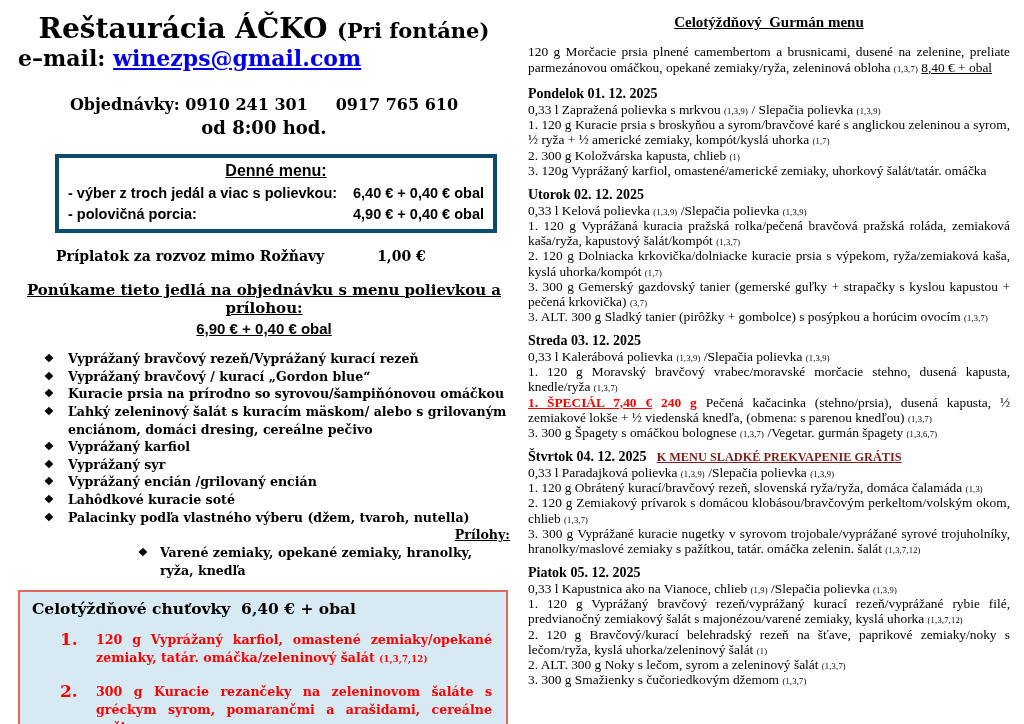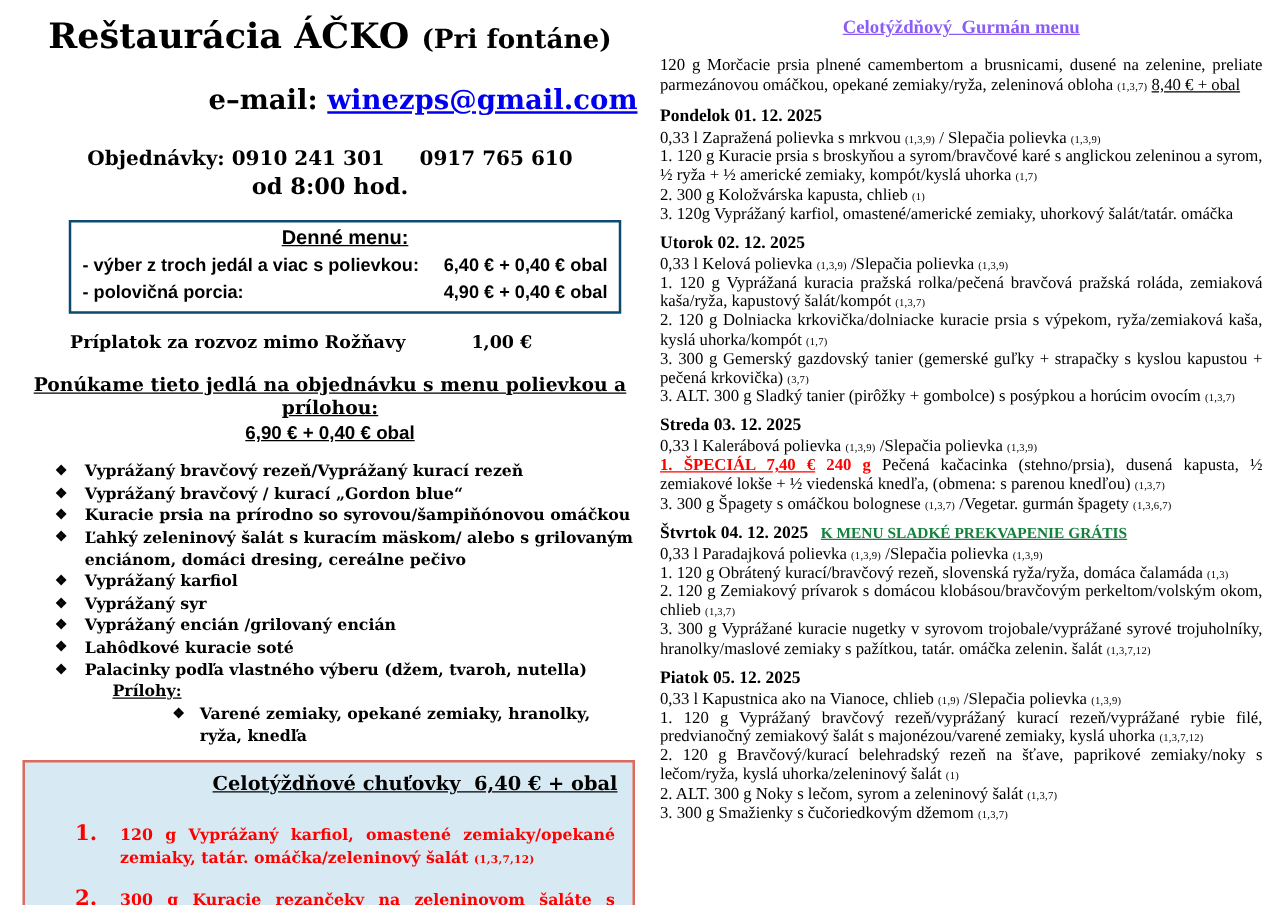--- a/index.html
+++ b/index.html
@@ -11,35 +11,35 @@
 
   
   .col-left { width:514px; box-sizing:border-box; padding:8px 4px 0 18px; }
 
   .title {
     text-align:center; font-family:"DejaVu Serif", serif; font-weight:bold;
     font-size:28px; margin-top:4px; white-space:nowrap;
   }
   .title-sub { font-size:21px; }
   .email {
-    text-align:right; font-family:"DejaVu Serif", serif; font-weight:bold;
-    font-size:22px; margin-top:22px;
+    text-align:left; font-family:"DejaVu Serif", serif; font-weight:bold;
+    font-size:22px; margin-top:0;
   }
   .email-link { color:#0000ee; text-decoration:underline; cursor:pointer; }
   .orders {
     text-align:center; font-family:"DejaVu Serif", serif; font-weight:bold;
     font-size:16px; margin-top:24px; white-space:pre-wrap;
   }
   .orders-sub {
     text-align:center; font-family:"DejaVu Serif", serif; font-weight:bold;
     font-size:18px; margin-top:3px;
   }
 
   .daily-box {
-    border:2px solid #0c4a6e; margin:16px 0 0 37px; width:442px; box-sizing:border-box;
+    border:4px solid #0c4a6e; margin:16px 0 0 37px; width:442px; box-sizing:border-box;
     padding:4px 9px 7px; font-family:"Liberation Sans", sans-serif; font-weight:bold;
   }
   .daily-title { text-align:center; font-size:16px; text-decoration:underline; }
   .daily-row { display:flex; justify-content:space-between; font-size:14.5px; margin-top:5px; }
 
   .delivery {
     margin:15px 0 0 38px; font-family:"DejaVu Serif", serif; font-weight:bold; font-size:14px;
   }
   .delivery-price { margin-left:48px; }
 
@@ -53,56 +53,56 @@
   }
 
   .order-list {
     list-style:none; margin:13px 0 0; padding:0 2px 0 26px;
     font-family:"DejaVu Serif", serif; font-weight:bold; font-size:12.6px;
   }
   .order-list li { display:flex; gap:14px; line-height:1.4; align-items:flex-start; }
   .bullet-icon { flex:0 0 auto; font-size:11px; line-height:1.6; }
   .sides-label {
     margin-left:72px; font-family:"DejaVu Serif", serif; font-weight:bold;
-    font-size:12.6px; text-decoration:underline; line-height:1.4;
+    font-size:12.6px; text-decoration:underline; line-height:1.4;text-align:right;
   }
   .sides-item {
     margin-left:120px; font-family:"DejaVu Serif", serif; font-weight:bold;
     font-size:12.6px; display:flex; gap:12px; line-height:1.4;
   }
 
   .snack-box {
     margin-top:11px; width:490px; box-sizing:border-box;
     border:2px solid #dd6a5d; background:#d7e9f2; padding:7px 12px 4px;
   }
   .snack-title {
-    text-align:right; font-family:"DejaVu Serif", serif; font-weight:bold;
-    font-size:15.5px; text-decoration:underline; color:#000; margin-bottom:23px;
+    text-align:left; font-family:"DejaVu Serif", serif; font-weight:bold;
+    font-size:15.5px; color:#000; margin-bottom:13px;
     white-space:pre-wrap;
   }
   .snack-list { margin:0; padding:0 2px 0 28px; list-style:none; }
   .snack-item { display:flex; gap:10px; margin-bottom:15px; color:#f00; }
   .snack-num { font-family:"DejaVu Serif", serif; font-weight:bold; font-size:17px; flex:0 0 26px; line-height:1; }
   .snack-text {
     font-family:"DejaVu Serif", serif; font-weight:bold; font-size:12.6px;
     text-align:justify; line-height:1.45;
   }
 
   
   .col-right { width:510px; box-sizing:border-box; padding:14px 14px 0 14px; }
   .gurman-title {
-    color:#8b5cf6; font-weight:bold; font-size:15px; text-decoration:underline;
+    color:#000000; font-weight:bold; font-size:15px; text-decoration:underline;
     text-align:center; margin-bottom:13px; white-space:pre-wrap;
   }
   .gurman-text { font-size:13.4px; text-align:justify; line-height:1.16; margin:0 0 11px; }
   .price-underline { text-decoration:underline; }
   .day { margin-bottom:9px; }
   .day-title { font-weight:bold; font-size:14px; line-height:1.15; }
   .day-extra {
-    color:#15803d; font-weight:bold; font-size:12.3px; text-decoration:underline; margin-left:10px;
+    color:#7f1d1d; font-weight:bold; font-size:12.3px; text-decoration:underline; margin-left:10px;
   }
   .day-line { margin:0; font-size:13.4px; line-height:1.13; text-align:justify; }
   .allergen { font-size:8.5px; letter-spacing:0.2px; }
   .special-label { color:#f00; font-weight:bold; text-decoration:underline; }
   .special-qty { color:#f00; font-weight:bold;margin-top:22px; }
 </style>
 </head>
 <body>
 
 <div class="page">
@@ -217,20 +217,21 @@
           <div class="day-title"><span>Utorok  02. 12. 2025</span></div>
           <p class="day-line"><span><span>0,33 l Kelová polievka </span><span class="allergen">(1,3,9)</span><span> /Slepačia polievka </span><span class="allergen">(1,3,9)</span></span></p>
           <p class="day-line"><span><span>1. 120 g Vyprážaná kuracia pražská rolka/pečená bravčová pražská roláda, zemiaková kaša/ryža, kapustový šalát/kompót </span><span class="allergen">(1,3,7)</span></span></p>
           <p class="day-line"><span><span>2. 120 g Dolniacka krkovička/dolniacke kuracie prsia s výpekom, ryža/zemiaková kaša, kyslá uhorka/kompót </span><span class="allergen">(1,7)</span></span></p>
           <p class="day-line"><span><span>3. 300 g Gemerský gazdovský tanier (gemerské guľky + strapačky s kyslou kapustou + pečená krkovička) </span><span class="allergen">(3,7)</span></span></p>
           <p class="day-line"><span><span>3. ALT. 300 g Sladký tanier (pirôžky + gombolce) s posýpkou a horúcim ovocím </span><span class="allergen">(1,3,7)</span></span></p>
         </div>
         <div class="day">
           <div class="day-title"><span>Streda 03. 12. 2025</span></div>
           <p class="day-line"><span><span>0,33 l  Kalerábová polievka </span><span class="allergen">(1,3,9)</span><span> /Slepačia polievka </span><span class="allergen">(1,3,9)</span></span></p>
+          <p class="day-line"><span><span>1. 120 g Moravský bravčový vrabec/moravské morčacie stehno, dusená kapusta, knedle/ryža </span><span class="allergen">(1,3,7)</span></span></p>
           <p class="day-line"><span class="special-label"><span>1. ŠPECIÁL 7,40 €</span></span><span><span>   </span></span><span class="special-qty"><span>240 g</span></span><span><span> Pečená kačacinka (stehno/prsia), dusená kapusta, ½ zemiakové lokše + ½ viedenská knedľa, (obmena: s parenou knedľou) </span><span class="allergen">(1,3,7)</span></span></p>
           <p class="day-line"><span><span>3. 300 g Špagety s omáčkou bolognese </span><span class="allergen">(1,3,7)</span><span> /Vegetar. gurmán špagety </span><span class="allergen">(1,3,6,7)</span></span></p>
         </div>
         <div class="day">
           <div class="day-title"><span>Štvrtok 04. 12. 2025</span><span class="day-extra">K MENU SLADKÉ PREKVAPENIE GRÁTIS</span></div>
           <p class="day-line"><span><span>0,33 l Paradajková polievka </span><span class="allergen">(1,3,9)</span><span> /Slepačia polievka </span><span class="allergen">(1,3,9)</span></span></p>
           <p class="day-line"><span><span>1. 120 g Obrátený kurací/bravčový rezeň, slovenská ryža/ryža, domáca čalamáda </span><span class="allergen">(1,3)</span></span></p>
           <p class="day-line"><span><span>2. 120 g Zemiakový prívarok s domácou klobásou/bravčovým perkeltom/volským okom, chlieb </span><span class="allergen">(1,3,7)</span></span></p>
           <p class="day-line"><span><span>3. 300 g Vyprážané kuracie nugetky v syrovom trojobale/vyprážané syrové trojuholníky, hranolky/maslové zemiaky s pažítkou, tatár. omáčka zelenin. šalát </span><span class="allergen">(1,3,7,12)</span></span></p>
         </div>

